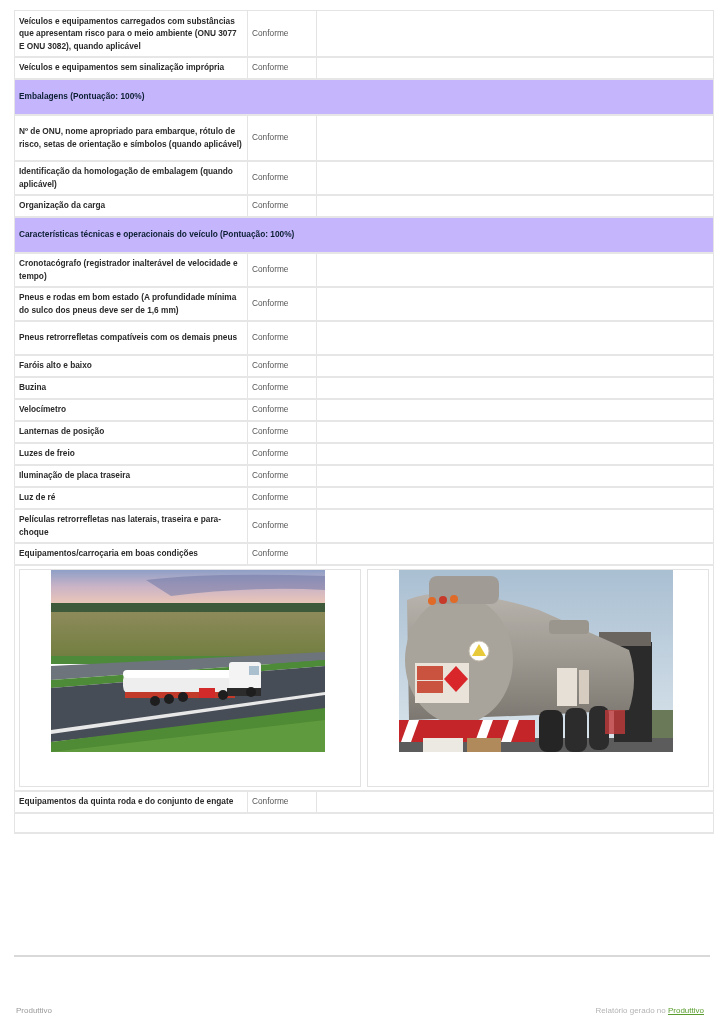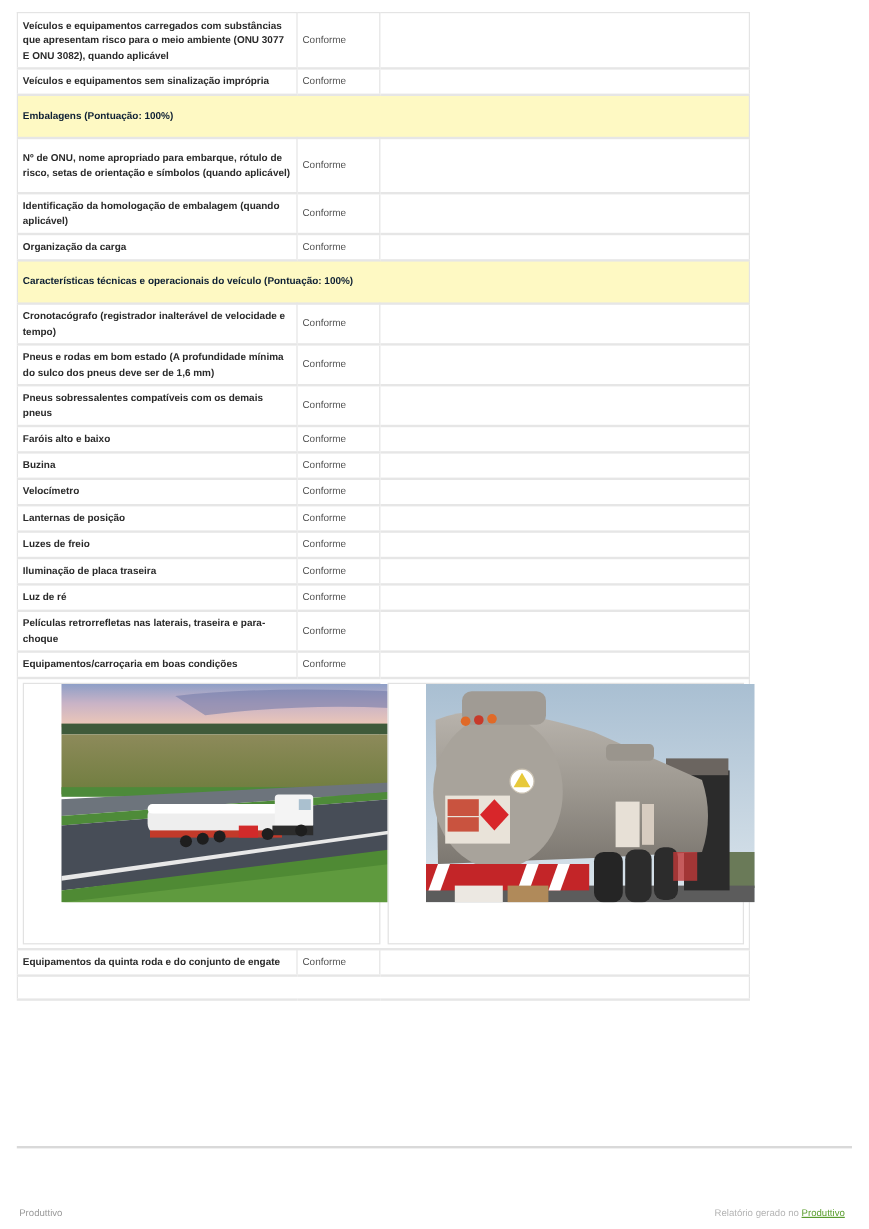--- a/index.html
+++ b/index.html
@@ -1,35 +1,35 @@
 <!DOCTYPE html>
 <html><head>
 <meta charset="utf-8">
 <style>
   * { box-sizing: border-box; margin: 0; padding: 0; }
   html, body { width: 724px; height: 1024px; background: #ffffff; overflow: hidden; }
   body { font-family: "Liberation Sans", sans-serif; color: #222; position: relative; }
 
   .page { position: absolute; left: 14px; top: 10px; width: 696px; }
 
-  table.checklist { width: 611px; border-collapse: collapse; table-layout: fixed; border-radius: 27px; }
+  table.checklist { width: 700px; border-collapse: collapse; table-layout: fixed; border-radius: 27px; }
   table.checklist td {
     border: 1px solid #e4e4e4;
     border-bottom: 2px solid #e6e6e6;
     vertical-align: middle;
     padding: 3px 4px;
     font-size: 8.3px;
     line-height: 12.5px;
   }
   td.q { width: 233px; font-weight: bold; color: #2a2a2a; }
   td.a { width: 69px; color: #555; font-weight: normal; }
   td.c { width: auto; }
 
   .section-row td {
-    background: #fef9c3;
+    background: #c4b5fd;
     border: 1px solid #3b7dc4;
     padding: 0 4px;
     height: 36px;
     font-size: 17px;
     font-weight: bold;
     color: #0d1f33;
   }
 
   .photo-row td { padding: 6px 5px 6px 5px; border: 1px solid #e6e6e6; }
   .photos { display: flex; gap: 6px; }
@@ -92,21 +92,21 @@
         <td class="q">Cronotacógrafo (registrador inalterável de velocidade e tempo)</td>
         <td class="a">Conforme</td>
         <td class="c"></td>
       </tr>
       <tr style="height:34px">
         <td class="q">Pneus e rodas em bom estado (A profundidade mínima do sulco dos pneus deve ser de 1,6 mm)</td>
         <td class="a">Conforme</td>
         <td class="c"></td>
       </tr>
       <tr style="height:34px">
-        <td class="q">Pneus sobressalentes compatíveis com os demais pneus</td>
+        <td class="q">Pneus retrorrefletas compatíveis com os demais pneus</td>
         <td class="a">Conforme</td>
         <td class="c"></td>
       </tr>
       <tr style="height:22px">
         <td class="q">Faróis alto e baixo</td>
         <td class="a">Conforme</td>
         <td class="c"></td>
       </tr>
       <tr style="height:22px">
         <td class="q">Buzina</td>

